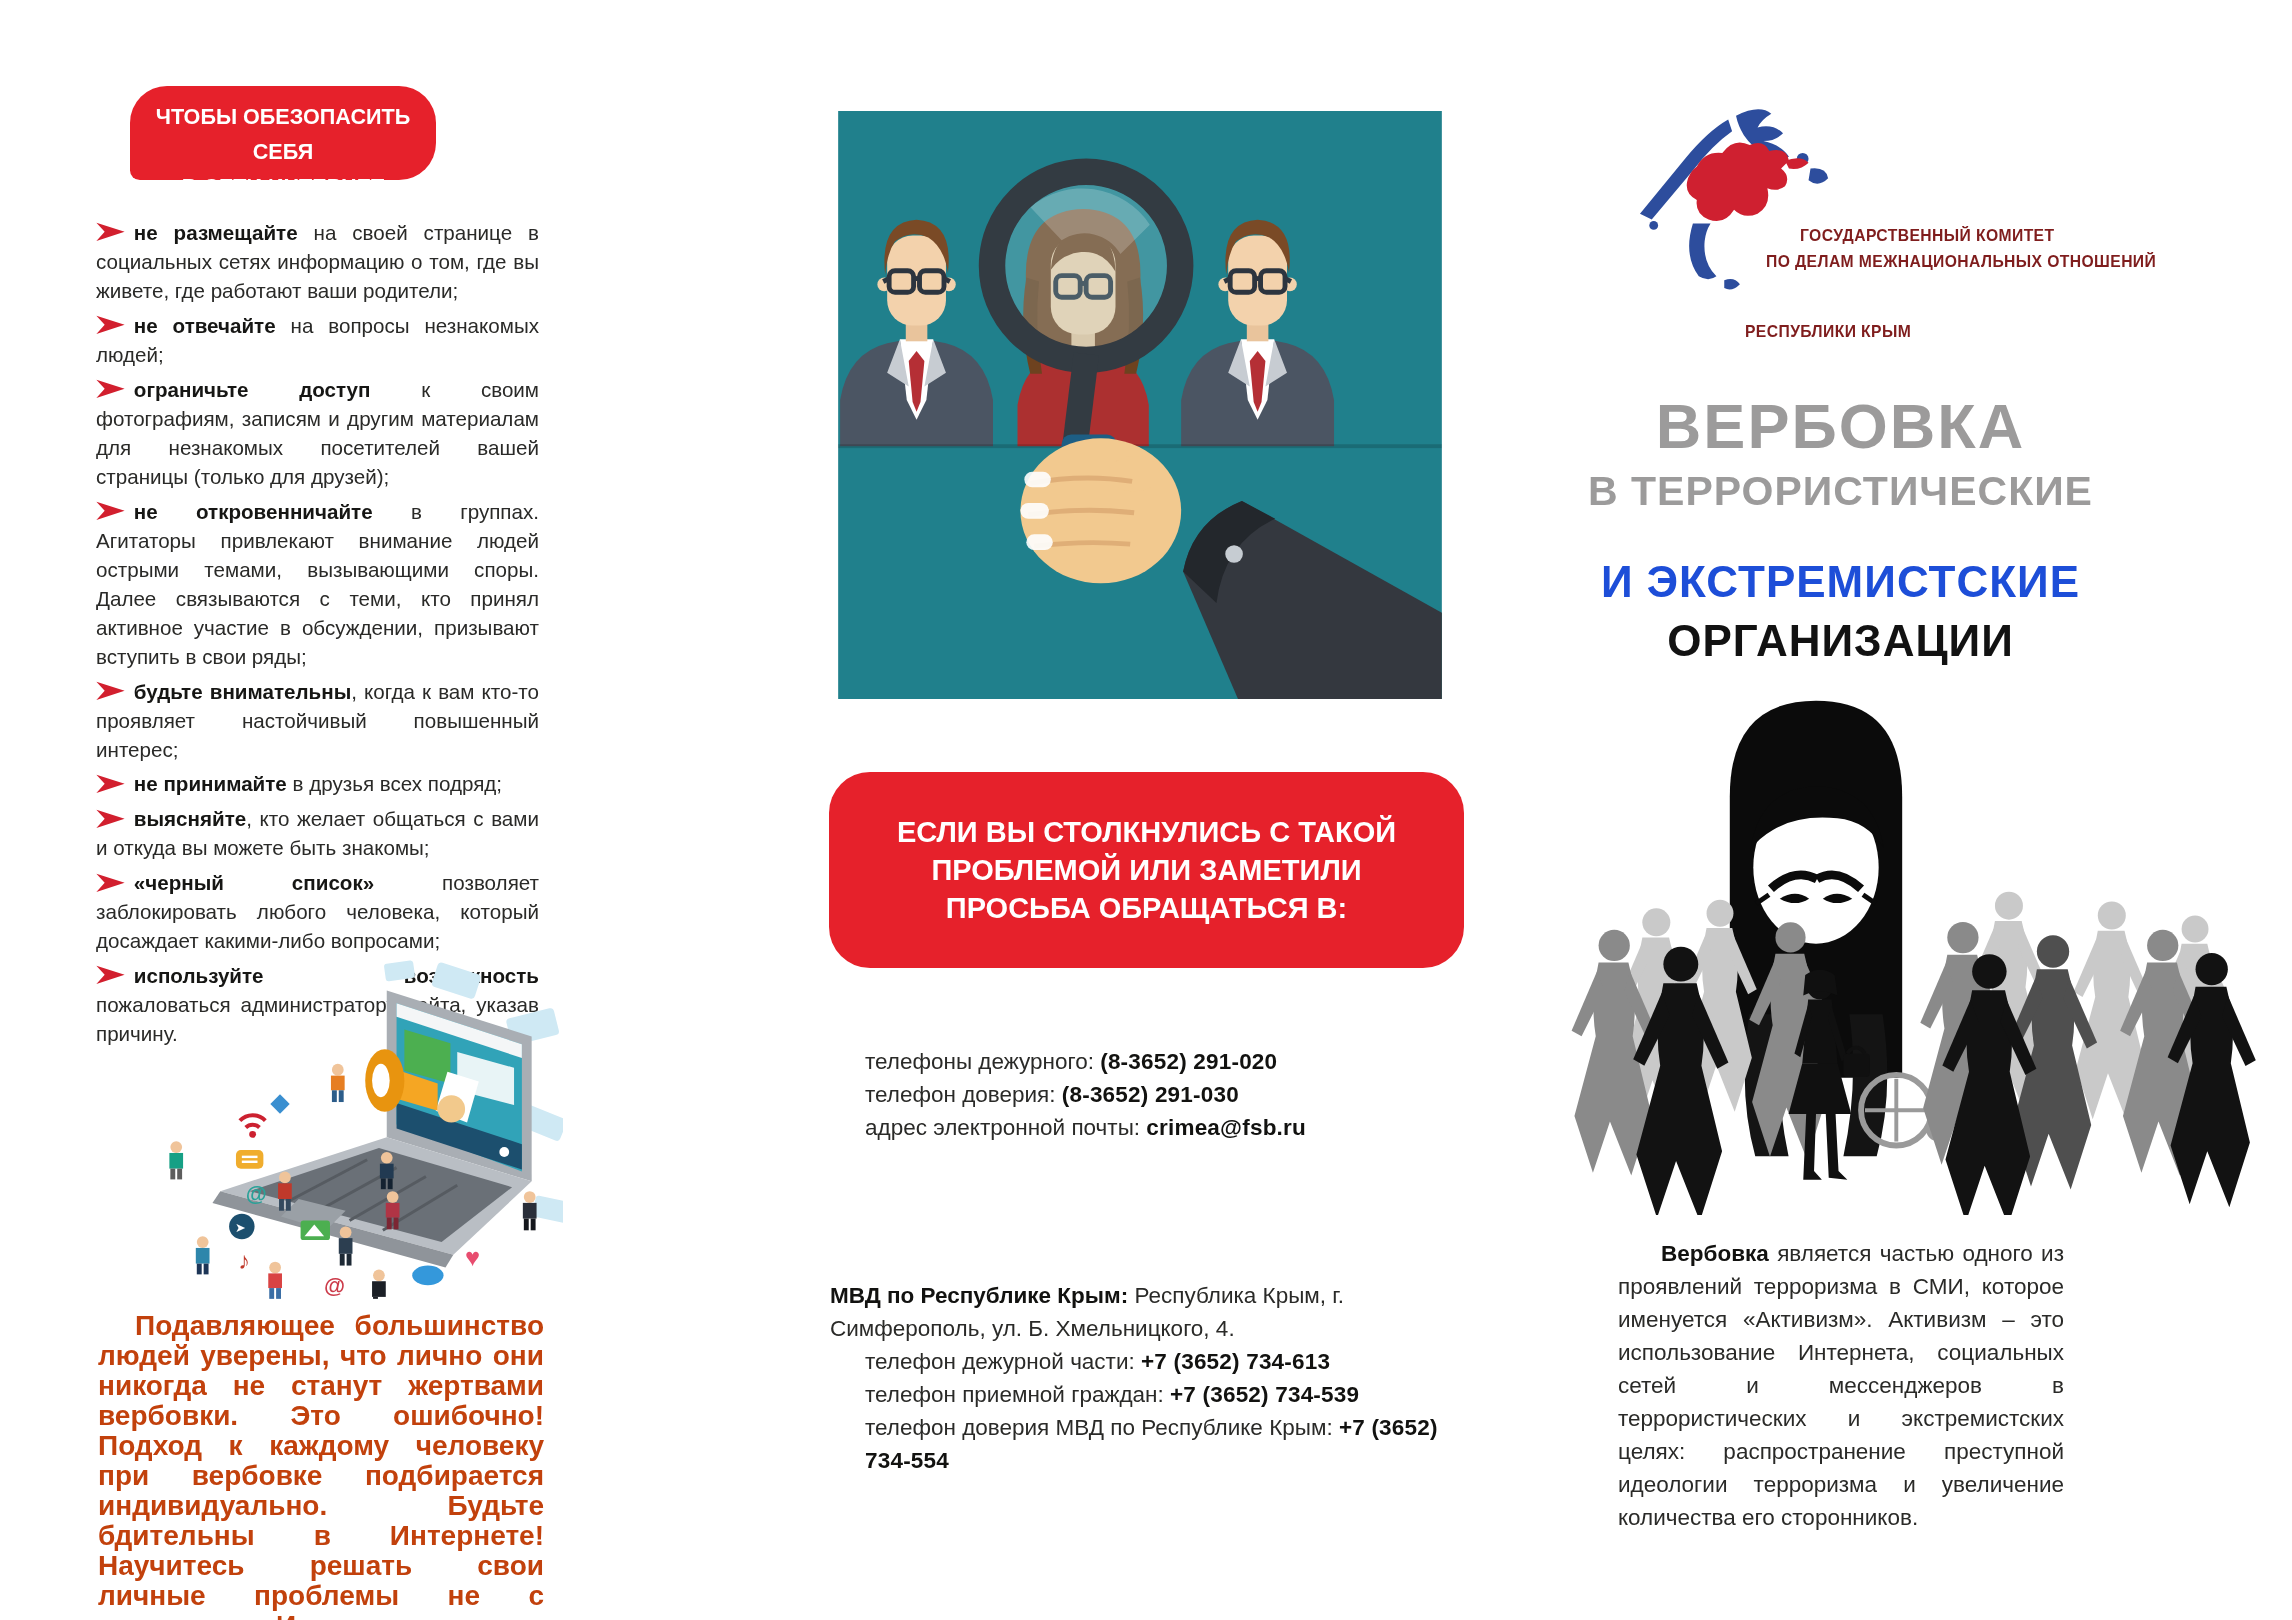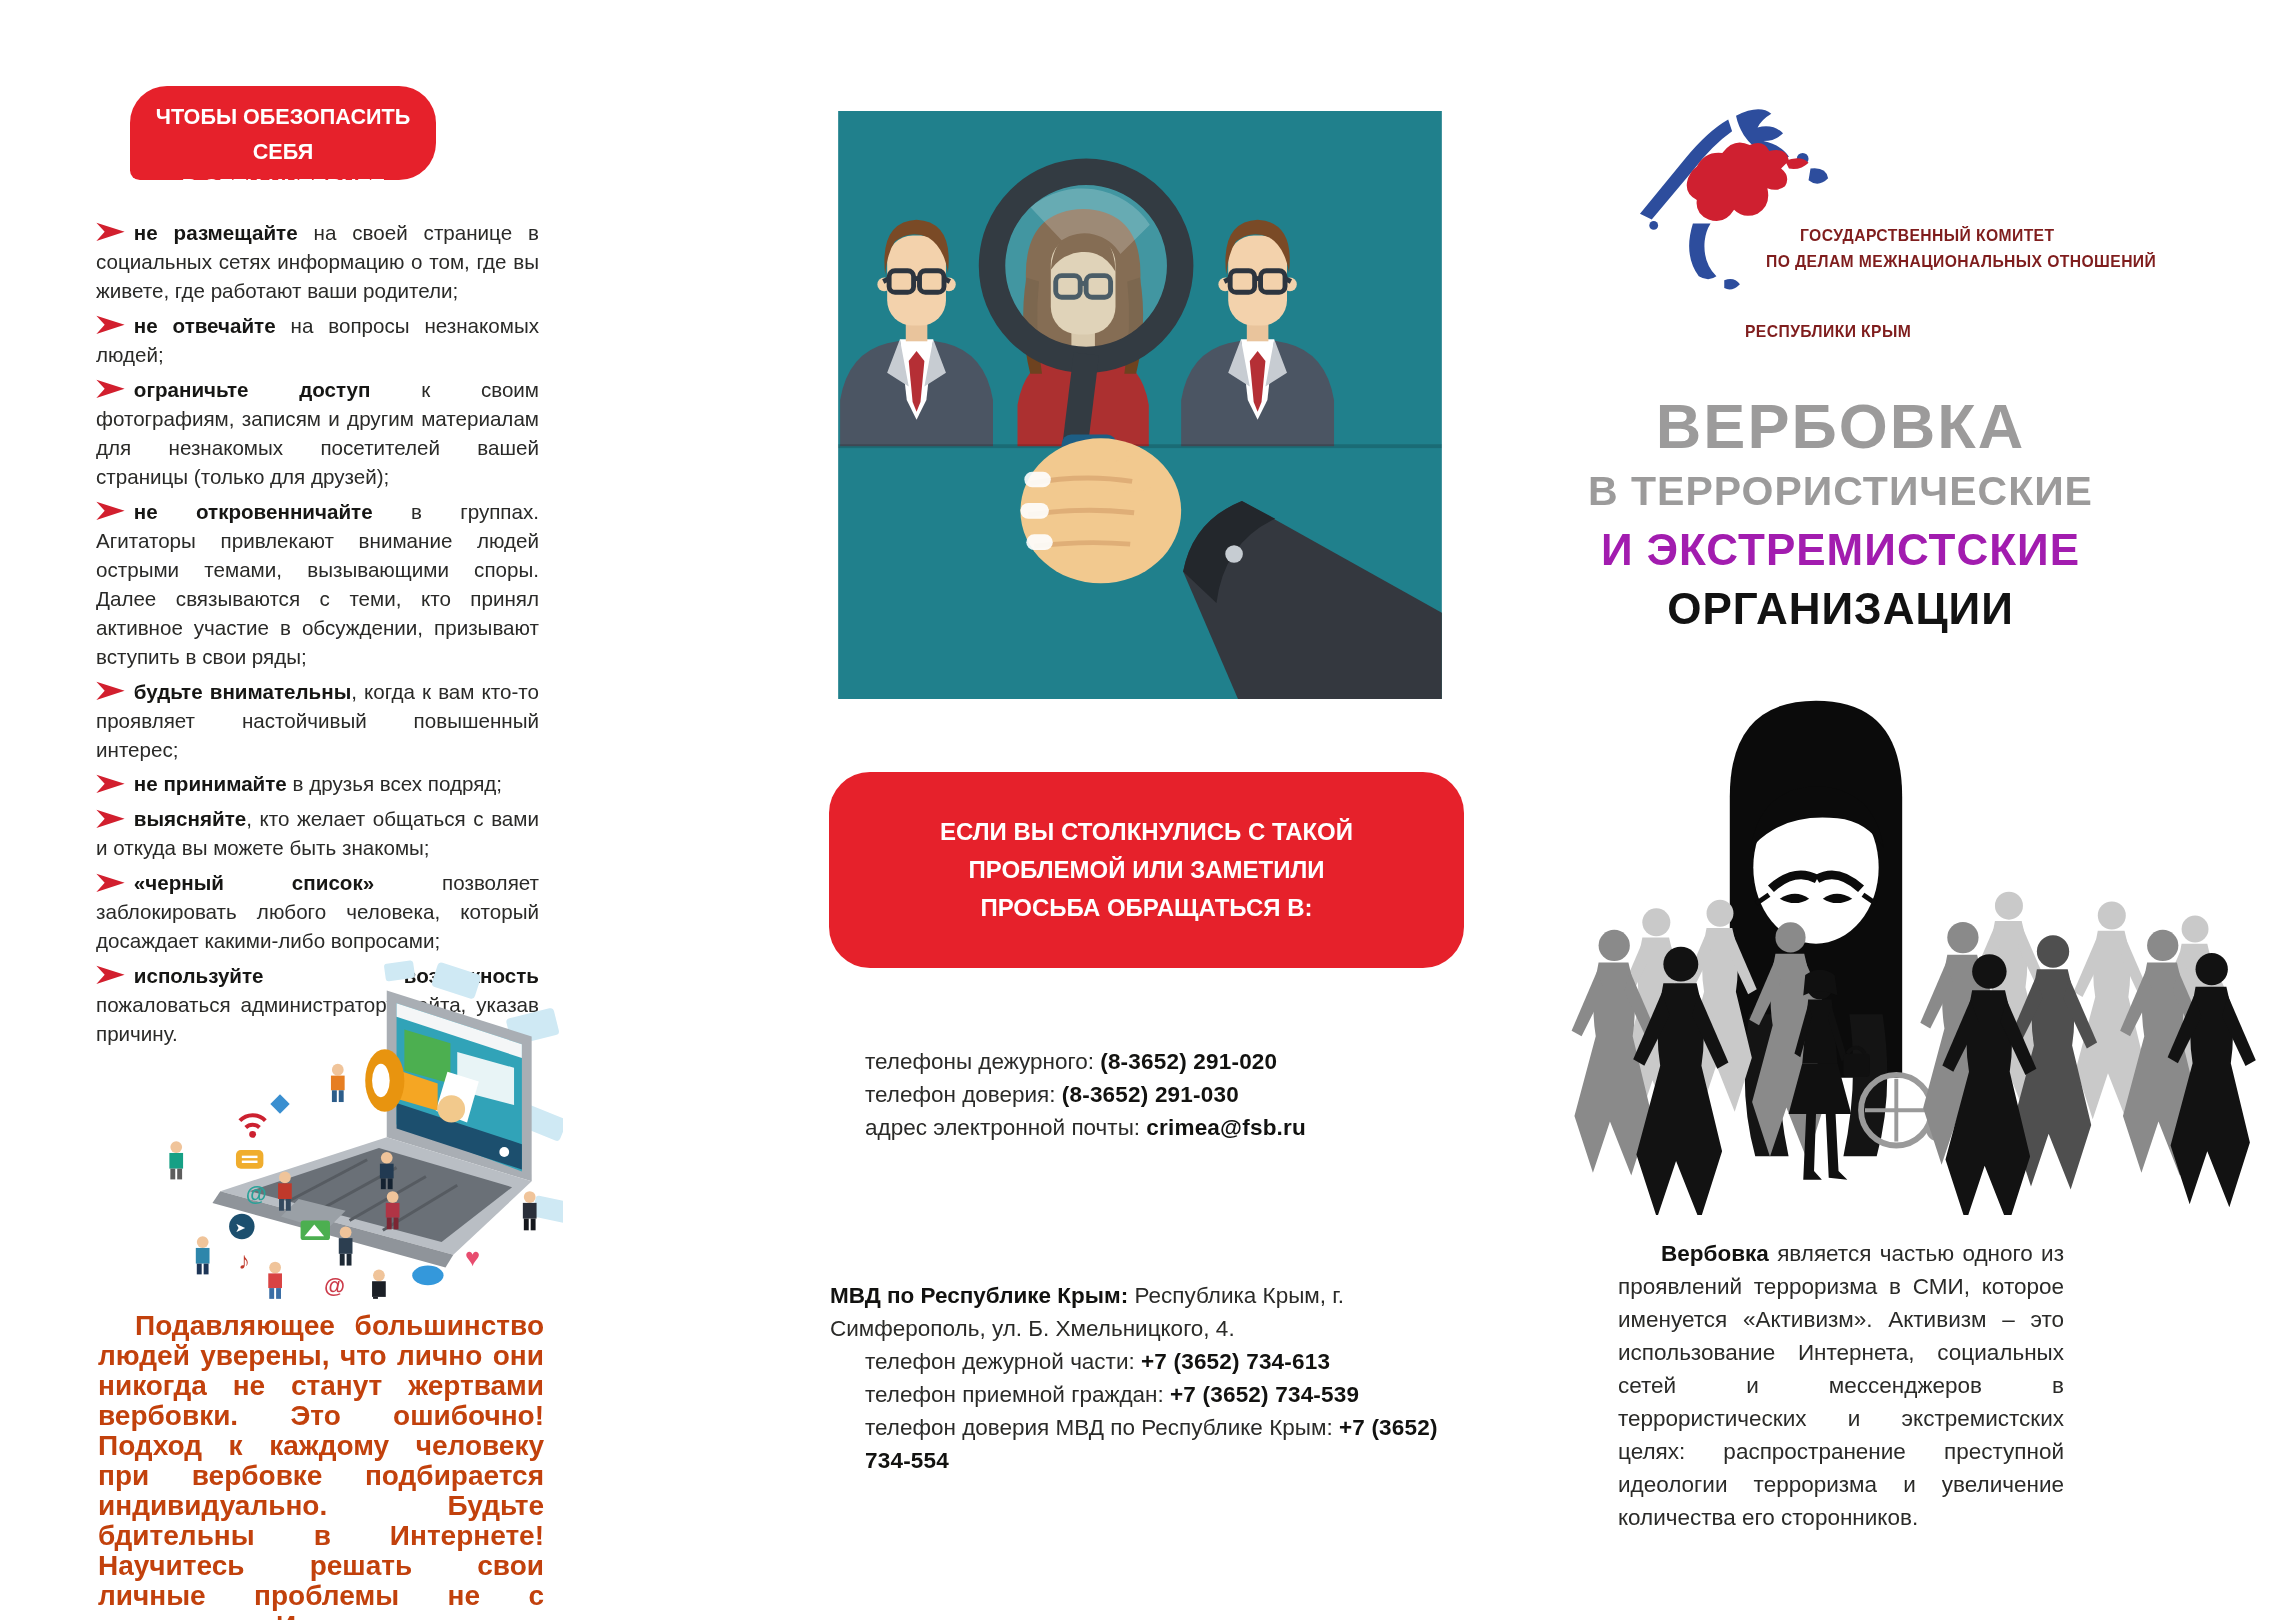--- a/index.html
+++ b/index.html
@@ -24,41 +24,41 @@
   .arrow{display:inline-block;width:29px;height:21.6px;vertical-align:-2.9px;margin-right:8.8px;}
   .footer-left{
     left:98px;top:1311px;width:446px;font-size:28px;line-height:30px;
     font-weight:700;text-align:justify;text-indent:37px;color:#c2410c;
   }
 
   
   .mid-illu{left:838px;top:111px;}
   .banner-mid{
     left:829px;top:772px;width:635px;height:196px;background:#e6212b;border-radius:41px;
-    color:#fff;font-weight:700;font-size:24px;line-height:38px;text-align:center;
+    color:#fff;font-weight:700;font-size:29px;line-height:38px;text-align:center;
     display:flex;flex-direction:column;justify-content:center;box-sizing:border-box;
   }
   .contact{left:830px;width:630px;font-size:22.5px;line-height:33px;color:#2a2a28;}
   .contact .head{text-align:left;}
   .contact .head b{color:#121210;}
   .c-row{padding-left:35px;}
   .c-row b{color:#121210;letter-spacing:0.2px;}
   .fsb{top:1045px;}
   .mvd{top:1279px;}
 
   
   .logo-map{left:1633px;top:98px;}
   .logo-line{position:absolute;font-size:15.7px;font-weight:700;color:#7f1d1d;letter-spacing:0.4px;white-space:nowrap;}
   .logo-l1{left:1800px;top:227px;}
   .logo-l2{left:1766px;top:253px;}
   .logo-l3{left:1745px;top:278px;margin-top:45px;}
   .title-block{left:1563px;top:390px;width:555px;text-align:center;font-weight:700;}
   .t1{font-size:63px;line-height:73px;color:#9c9b9b;letter-spacing:2px;}
   .t2{font-size:41px;line-height:57px;color:#9c9b9b;letter-spacing:1px;}
-  .t3{font-size:44px;line-height:59px;color:#a21caf;letter-spacing:1px;}
+  .t3{font-size:44px;line-height:59px;color:#1d4ed8;letter-spacing:1px;margin-top:32px;}
   .t4{font-size:44px;line-height:59px;color:#121212;letter-spacing:1px;}
   .balaclava{left:1563px;top:642px;}
   .para-right{
     left:1618px;top:1237px;width:446px;font-size:22.5px;line-height:33px;
     text-align:justify;text-indent:43px;color:#2a2a28;
   }
   .para-right b{color:#121210;}
 </style>
 </head>
 <body>

